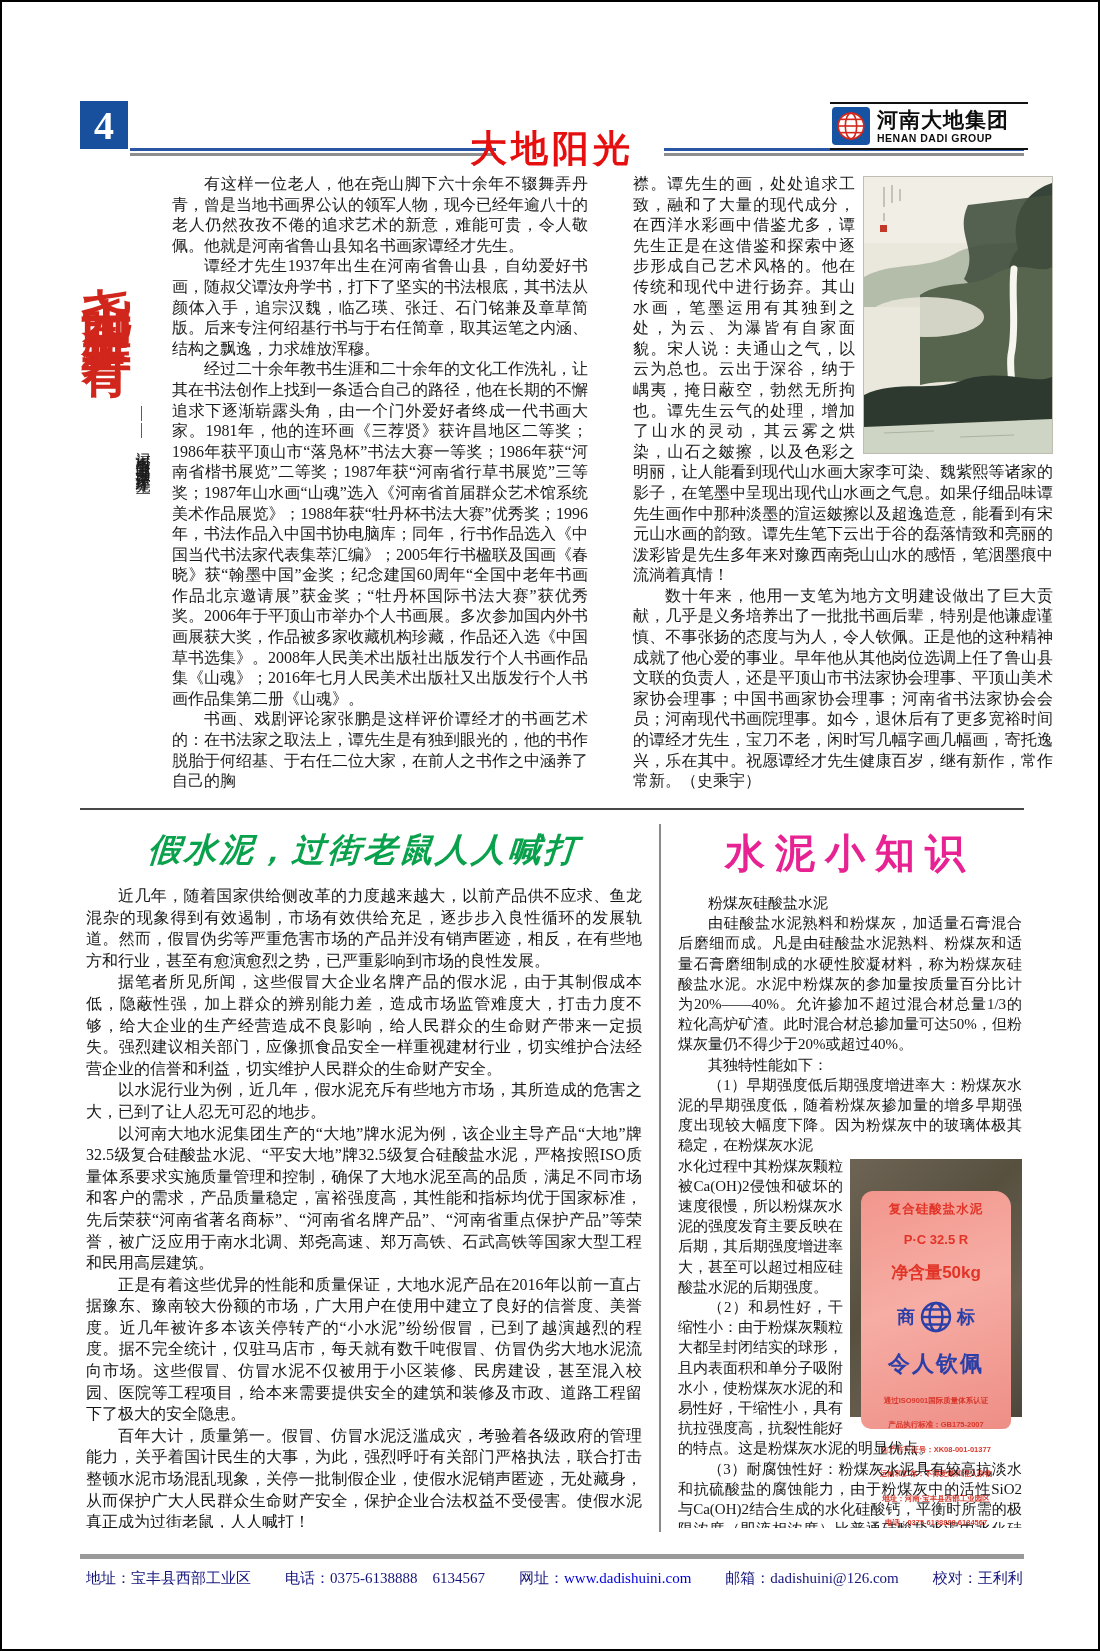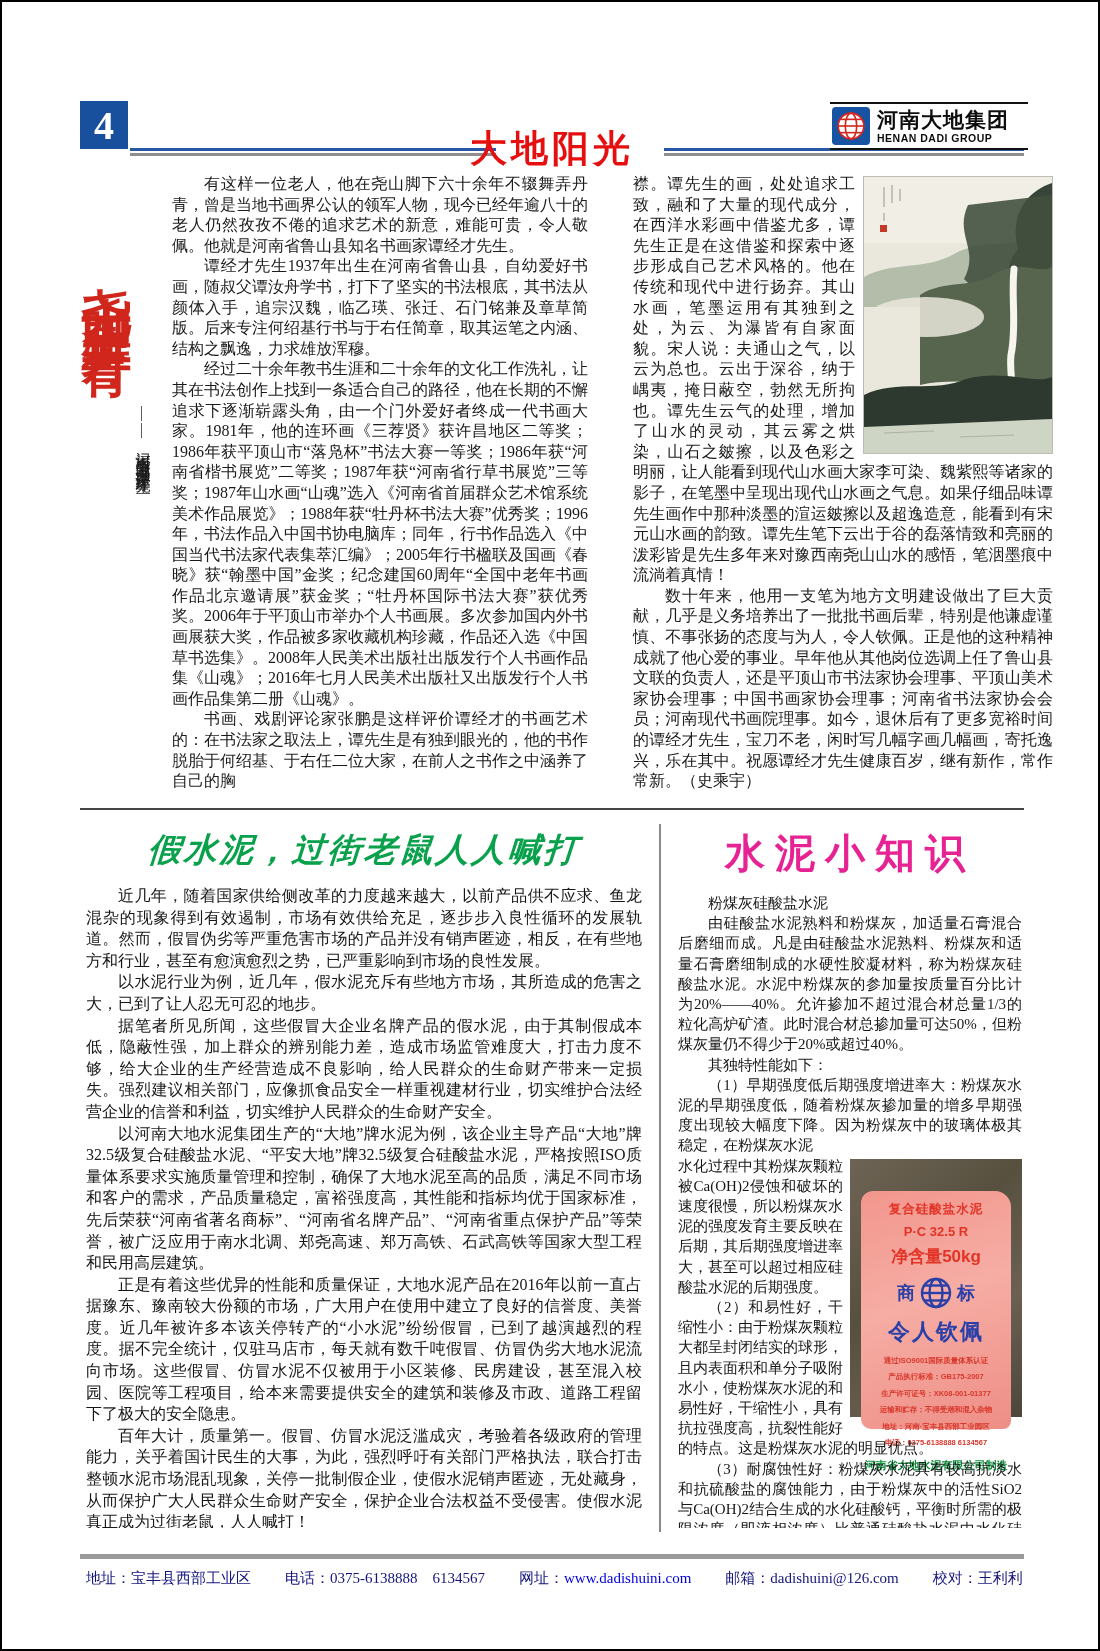--- a/index.html
+++ b/index.html
@@ -47,21 +47,21 @@
                transform:skewX(-4deg);}
   .magenta-title{text-align:center;font-family:"Liberation Sans",sans-serif;
                  font-weight:bold;font-size:40px;color:#e72292;letter-spacing:10px;margin:0 0 12px 0;}
   .subhead{font-weight:normal;font-family:"Liberation Sans",sans-serif;}
   
   .bagphoto{float:right;width:172px;height:258px;margin:3px 0 6px 7px;
             background:linear-gradient(135deg,#6e6455 0%,#57503f 40%,#6b6052 70%,#4c463a 100%);
             display:flex;align-items:center;justify-content:center;}
   .bag{width:150px;height:238px;background:linear-gradient(160deg,#f2968d 0%,#f6ada4 45%,#ee8e86 100%);
        border-radius:12px 16px 8px 10px;padding:10px 5px 6px 5px;box-sizing:border-box;
-       display:flex;flex-direction:column;align-items:center;gap:6px;
+       display:flex;flex-direction:column;align-items:center;gap:14px;
        font-family:"Liberation Sans",sans-serif;margin-top:44px;}
   .bag .r1{color:#e23326;font-weight:bold;font-size:12.5px;letter-spacing:1px;}
   .bag .r2{color:#e23326;font-weight:bold;font-size:13px;}
   .bag .r3{color:#e23326;font-weight:bold;font-size:17px;}
   .bag .tm{display:flex;align-items:center;gap:4px;color:#2b3fa8;font-weight:bold;font-size:18px;margin-top:2px;}
   .bag .brand{color:#2b3fa8;font-weight:bold;font-size:22px;letter-spacing:2px;margin:1px 0 3px 0;}
   .bag .sm{color:#d8372b;font-weight:bold;font-size:7.5px;line-height:10.5px;white-space:nowrap;}
   .bag .maker{color:#0f8f3e;font-weight:bold;font-size:11px;margin-top:3px;white-space:nowrap;}
   
   .footrule{position:absolute;left:78px;top:1552px;width:944px;height:5px;background:#9a9a9a;}
@@ -140,22 +140,22 @@
     <p class="noindent">襟。谭先生的画，处处追求工致，融和了大量的现代成分，在西洋水彩画中借鉴尤多，谭先生正是在这借鉴和探索中逐步形成自己艺术风格的。他在传统和现代中进行扬弃。其山水画，笔墨运用有其独到之处，为云、为瀑皆有自家面貌。宋人说：夫通山之气，以云为总也。云出于深谷，纳于嵎夷，掩日蔽空，勃然无所拘也。谭先生云气的处理，增加了山水的灵动，其云雾之烘染，山石之皴擦，以及色彩之明丽，让人能看到现代山水画大家李可染、魏紫熙等诸家的影子，在笔墨中呈现出现代山水画之气息。如果仔细品味谭先生画作中那种淡墨的渲运皴擦以及超逸造意，能看到有宋元山水画的韵致。谭先生笔下云出于谷的磊落情致和亮丽的泼彩皆是先生多年来对豫西南尧山山水的感悟，笔洇墨痕中流淌着真情！</p>
     <p><span>数十年来，他用一支笔为地方文明建设做出了巨大贡献，几乎是义务培养出了一批批书画后辈，特别是他谦虚谨慎、不事张扬的态度与为人，令人钦佩。正是他的这种精神成就了他心爱的事业。早年他从其他岗位选调上任了鲁山县文联的负责人，还是平顶山市书法家协会理事、平顶山美术家协会理事；中国书画家协会理事；河南省书法家协会会员；河南现代书画院理事。如今，退休后有了更多宽裕时间的谭经才先生，宝刀不老，闲时写几幅字画几幅画，寄托逸兴，乐在其中。祝愿谭经才先生健康百岁，继有新作，常作常新。</span><span>（史乘宇）</span></p>
   </div>
 
   <div class="secline"></div>
   <div class="vdivider"></div>
 
   <div class="bcol" id="bleft">
     <div class="green-title">假水泥，过街老鼠人人喊打</div>
     <p>近几年，随着国家供给侧改革的力度越来越大，以前产品供不应求、鱼龙混杂的现象得到有效遏制，市场有效供给充足，逐步步入良性循环的发展轨道。然而，假冒伪劣等严重危害市场的产品并没有销声匿迹，相反，在有些地方和行业，甚至有愈演愈烈之势，已严重影响到市场的良性发展。</p>
+    <p>据笔者所见所闻，这些假冒大企业名牌产品的假水泥，由于其制假成本低，隐蔽性强，加上群众的辨别能力差，造成市场监管难度大，打击力度不够，给大企业的生产经营造成不良影响，给人民群众的生命财产带来一定损失。强烈建议相关部门，应像抓食品安全一样重视建材行业，切实维护合法经营企业的信誉和利益，切实维护人民群众的生命财产安全。</p>
     <p>以水泥行业为例，近几年，假水泥充斥有些地方市场，其所造成的危害之大，已到了让人忍无可忍的地步。</p>
-    <p>据笔者所见所闻，这些假冒大企业名牌产品的假水泥，由于其制假成本低，隐蔽性强，加上群众的辨别能力差，造成市场监管难度大，打击力度不够，给大企业的生产经营造成不良影响，给人民群众的生命财产带来一定损失。强烈建议相关部门，应像抓食品安全一样重视建材行业，切实维护合法经营企业的信誉和利益，切实维护人民群众的生命财产安全。</p>
     <p>以河南大地水泥集团生产的“大地”牌水泥为例，该企业主导产品“大地”牌32.5级复合硅酸盐水泥、“平安大地”牌32.5级复合硅酸盐水泥，严格按照ISO质量体系要求实施质量管理和控制，确保了大地水泥至高的品质，满足不同市场和客户的需求，产品质量稳定，富裕强度高，其性能和指标均优于国家标准，先后荣获“河南省著名商标”、“河南省名牌产品”、“河南省重点保护产品”等荣誉，被广泛应用于南水北调、郑尧高速、郑万高铁、石武高铁等国家大型工程和民用高层建筑。</p>
     <p>正是有着这些优异的性能和质量保证，大地水泥产品在2016年以前一直占据豫东、豫南较大份额的市场，广大用户在使用中建立了良好的信誉度、美誉度。近几年被许多本该关停转产的“小水泥”纷纷假冒，已到了越演越烈的程度。据不完全统计，仅驻马店市，每天就有数千吨假冒、仿冒伪劣大地水泥流向市场。这些假冒、仿冒水泥不仅被用于小区装修、民房建设，甚至混入校园、医院等工程项目，给本来需要提供安全的建筑和装修及市政、道路工程留下了极大的安全隐患。</p>
     <p>百年大计，质量第一。假冒、仿冒水泥泛滥成灾，考验着各级政府的管理能力，关乎着国计民生的大事，为此，强烈呼吁有关部门严格执法，联合打击整顿水泥市场混乱现象，关停一批制假企业，使假水泥销声匿迹，无处藏身，从而保护广大人民群众生命财产安全，保护企业合法权益不受侵害。使假水泥真正成为过街老鼠，人人喊打！</p>
   </div>
 
   <div class="bcol" id="bright">
     <div class="magenta-title">水泥小知识</div>
     <p class="subhead">粉煤灰硅酸盐水泥</p>
     <p>由硅酸盐水泥熟料和粉煤灰，加适量石膏混合后磨细而成。凡是由硅酸盐水泥熟料、粉煤灰和适量石膏磨细制成的水硬性胶凝材料，称为粉煤灰硅酸盐水泥。水泥中粉煤灰的参加量按质量百分比计为20%——40%。允许掺加不超过混合材总量1/3的粒化高炉矿渣。此时混合材总掺加量可达50%，但粉煤灰量仍不得少于20%或超过40%。</p>
     <p class="subhead">其独特性能如下：</p>

